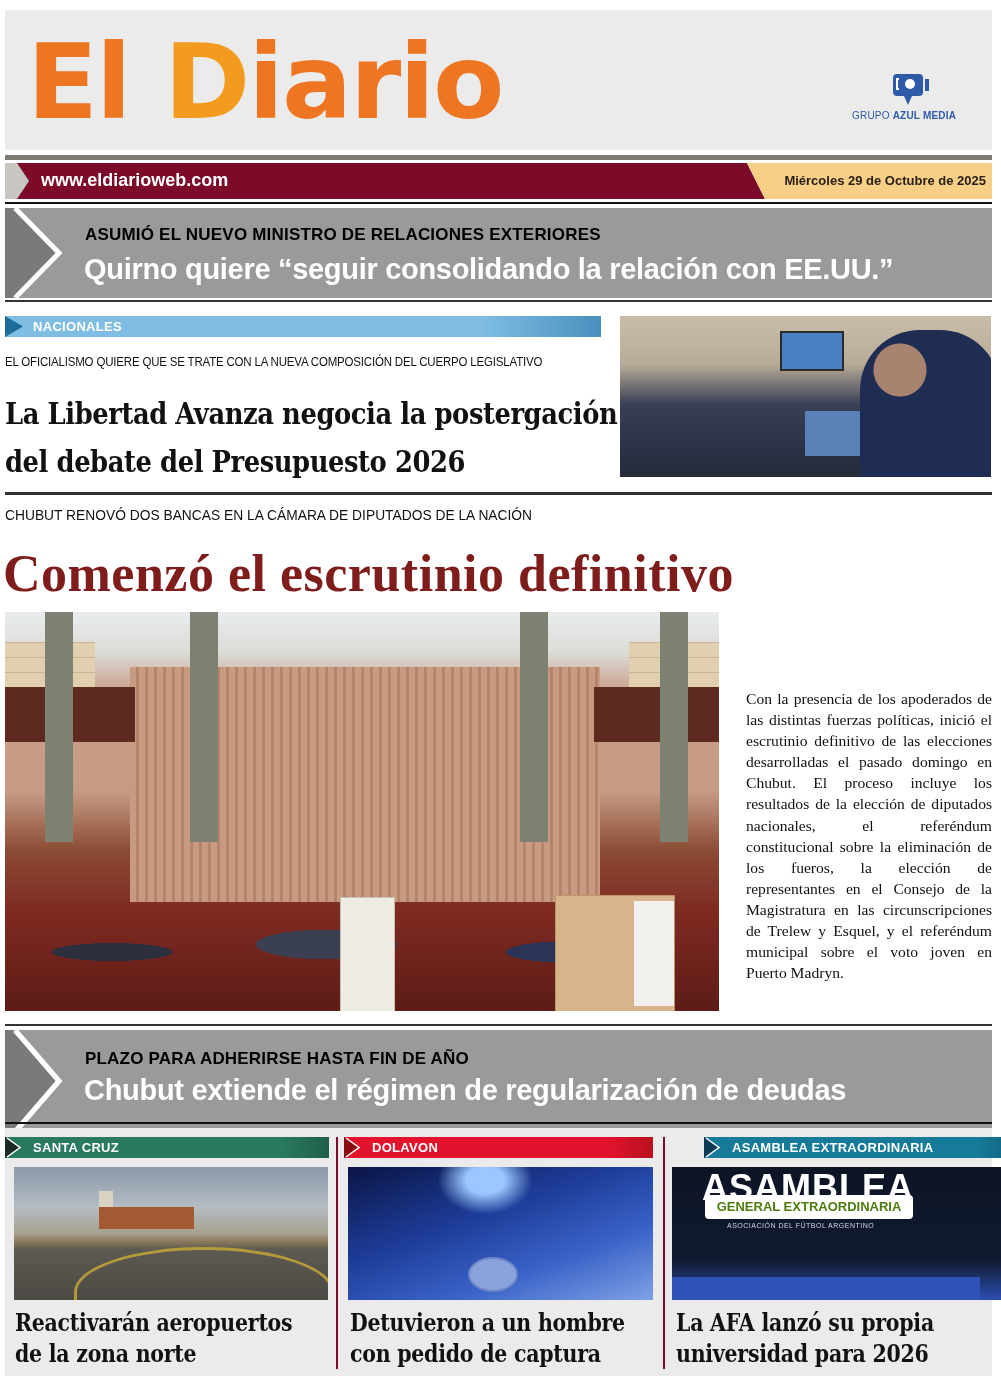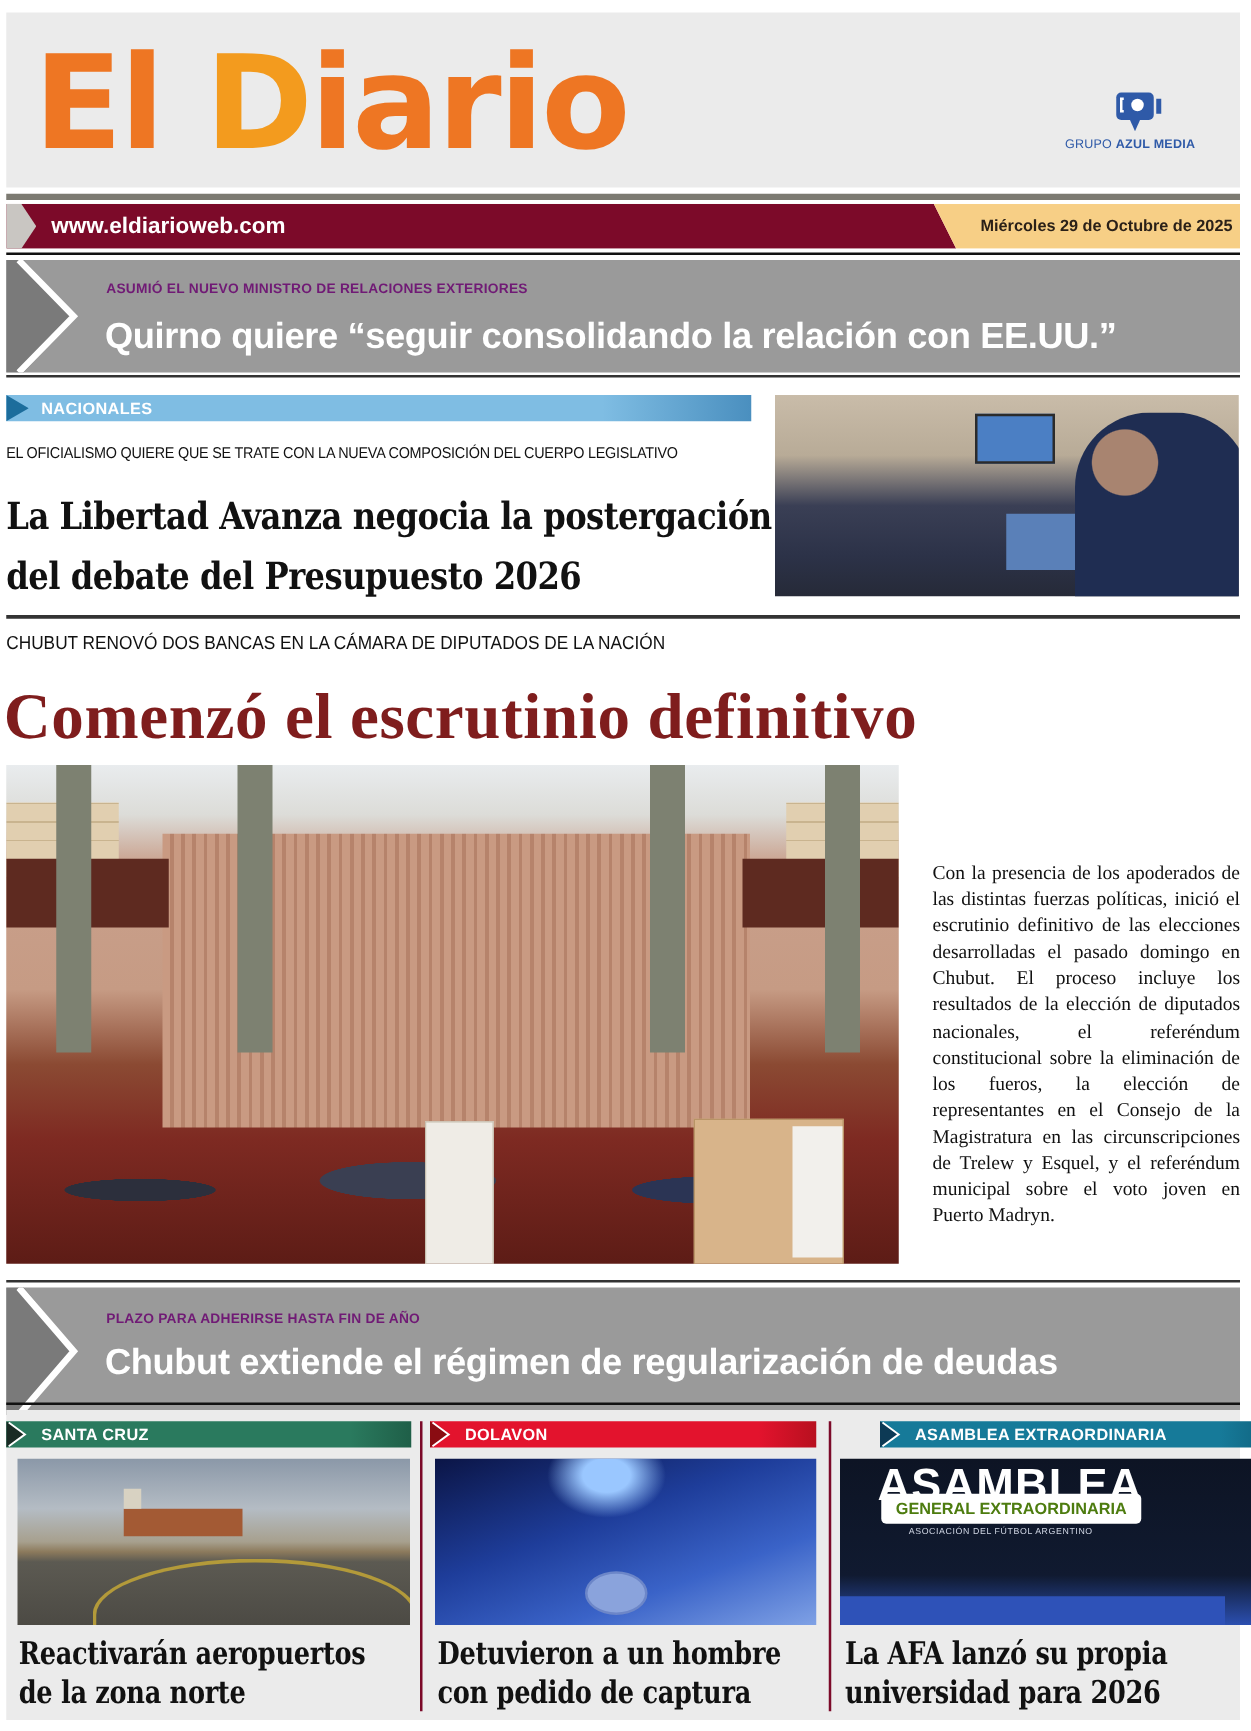--- a/index.html
+++ b/index.html
@@ -26,21 +26,21 @@
                   clip-path: polygon(0 0, 12px 0, 24px 18px, 12px 36px, 0 36px); }
   .webbar .url { position: absolute; left: 36px; top: 7px; font-size: 18px; font-weight: bold; color: #fff; }
   .webbar .datebox { position: absolute; left: 742px; top: 0; width: 245px; height: 36px; background: #f7cf86;
                      clip-path: polygon(0 0, 245px 0, 245px 36px, 18px 36px); }
   .webbar .date { position: absolute; right: 6px; top: 10px; font-size: 13px; font-weight: bold; color: #2a2018; }
   .rule-black1 { position: absolute; left: 5px; top: 202px; width: 987px; height: 2px; background: #111; }
 
   
   .banner { position: absolute; left: 5px; width: 987px; background: #9a9a9a; }
   .banner .arrow { position: absolute; left: 0; top: 0; width: 58px; height: 100%; }
-  .banner .kicker { position: absolute; left: 80px; font-size: 11px; font-weight: bold; color: #701a75; letter-spacing: 0.2px; }
+  .banner .kicker { position: absolute; left: 80px; font-size: 17px; font-weight: bold; color: #000000; letter-spacing: 0.2px; }
   .banner .head { position: absolute; left: 79px; font-size: 29px; font-weight: bold; color: #fff; white-space: nowrap; letter-spacing: -0.3px; }
   .b1 { top: 208px; height: 90px; }
   .b1 .kicker { top: 17px; }
   .b1 .head { top: 45px; }
   .rule-black2 { position: absolute; left: 5px; top: 300px; width: 987px; height: 2px; background: #333; }
 
   
   .sec-tab { position: absolute; height: 21px; }
   .sec-tab .bg { position: absolute; inset: 0; }
   .sec-tab .tri { position: absolute; left: 0; top: 0; width: 18px; height: 21px; }

